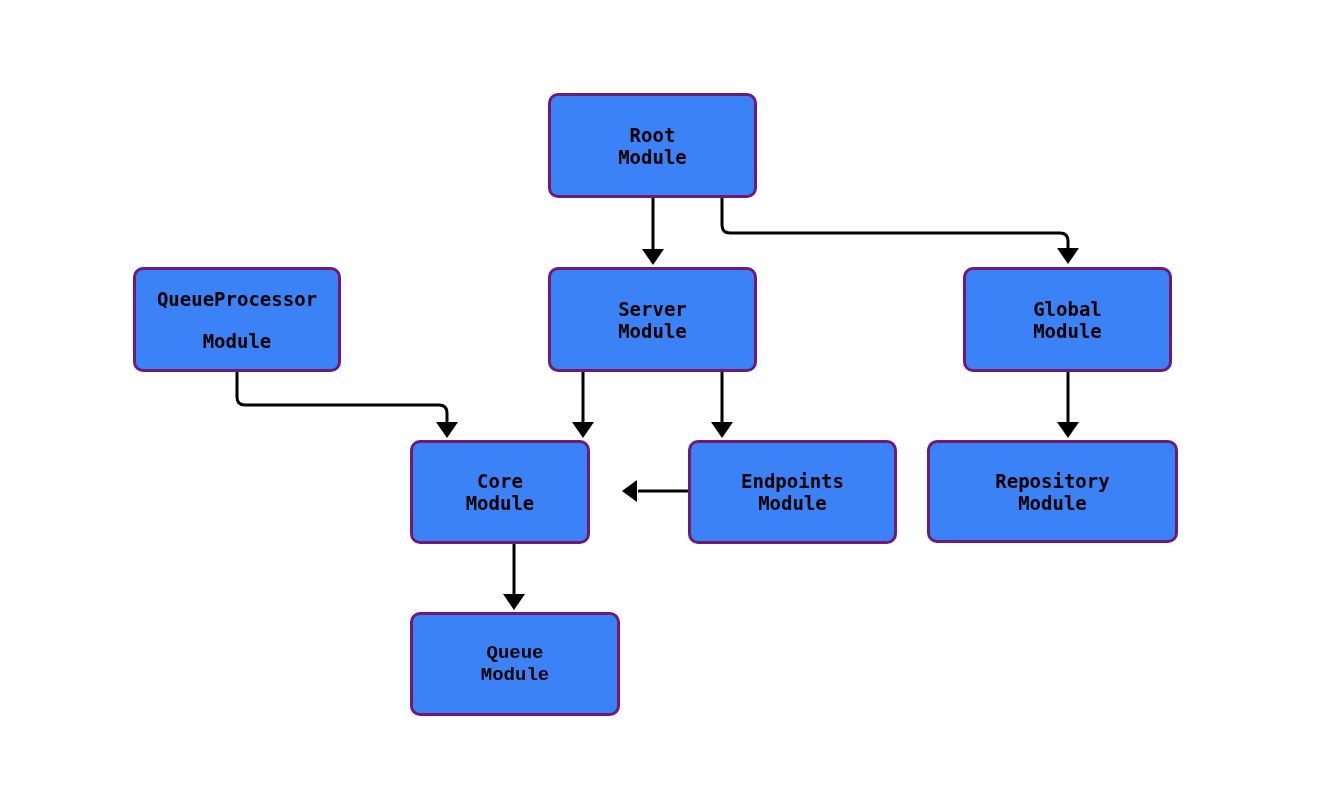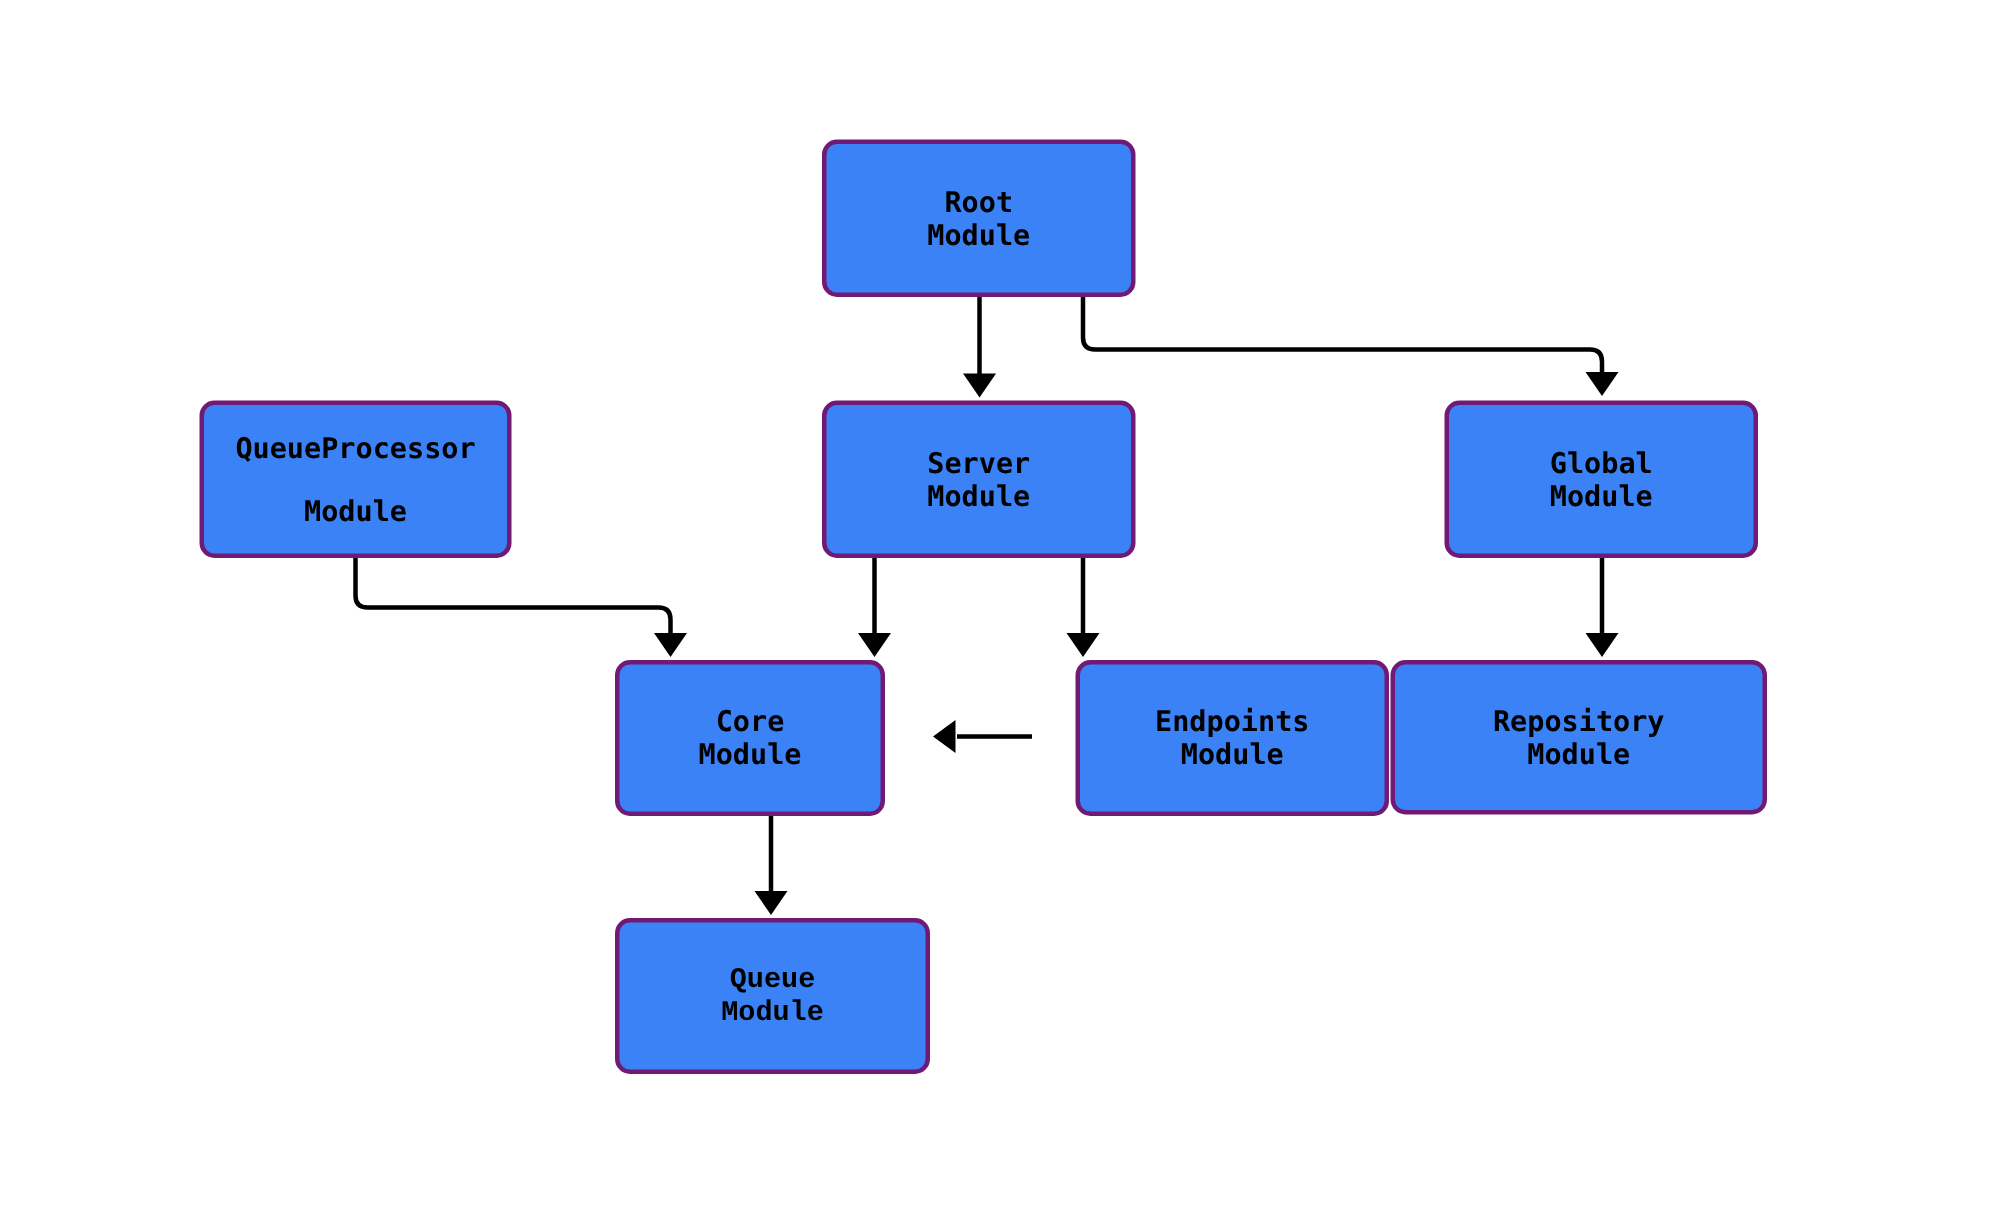--- a/index.html
+++ b/index.html
@@ -39,21 +39,21 @@
     color: #000000;
   }
   .node span { display: block; }
 
   
   #node-root          { left: 548px; top: 93px;  width: 209px; height: 105px; }
   #node-queueprocessor{ left: 133px; top: 267px; width: 208px; height: 105px; gap: 20px; }
   #node-server        { left: 548px; top: 267px; width: 209px; height: 105px; }
   #node-global        { left: 963px; top: 267px; width: 209px; height: 105px; }
   #node-core          { left: 410px; top: 440px; width: 180px; height: 104px; }
-  #node-endpoints     { left: 688px; top: 440px; width: 209px; height: 104px; margin-left: 29px; }
+  #node-endpoints     { left: 688px; top: 440px; width: 209px; height: 104px; }
   #node-repository    { left: 927px; top: 440px; width: 251px; height: 103px; }
   #node-queue         { left: 410px; top: 612px; width: 210px; height: 104px; font-family: Liberation Mono, monospace; }
 
   .edge-path {
     fill: none;
     stroke: #000000;
     stroke-width: 3px;
   }
   .edge-head {
     fill: #000000;

